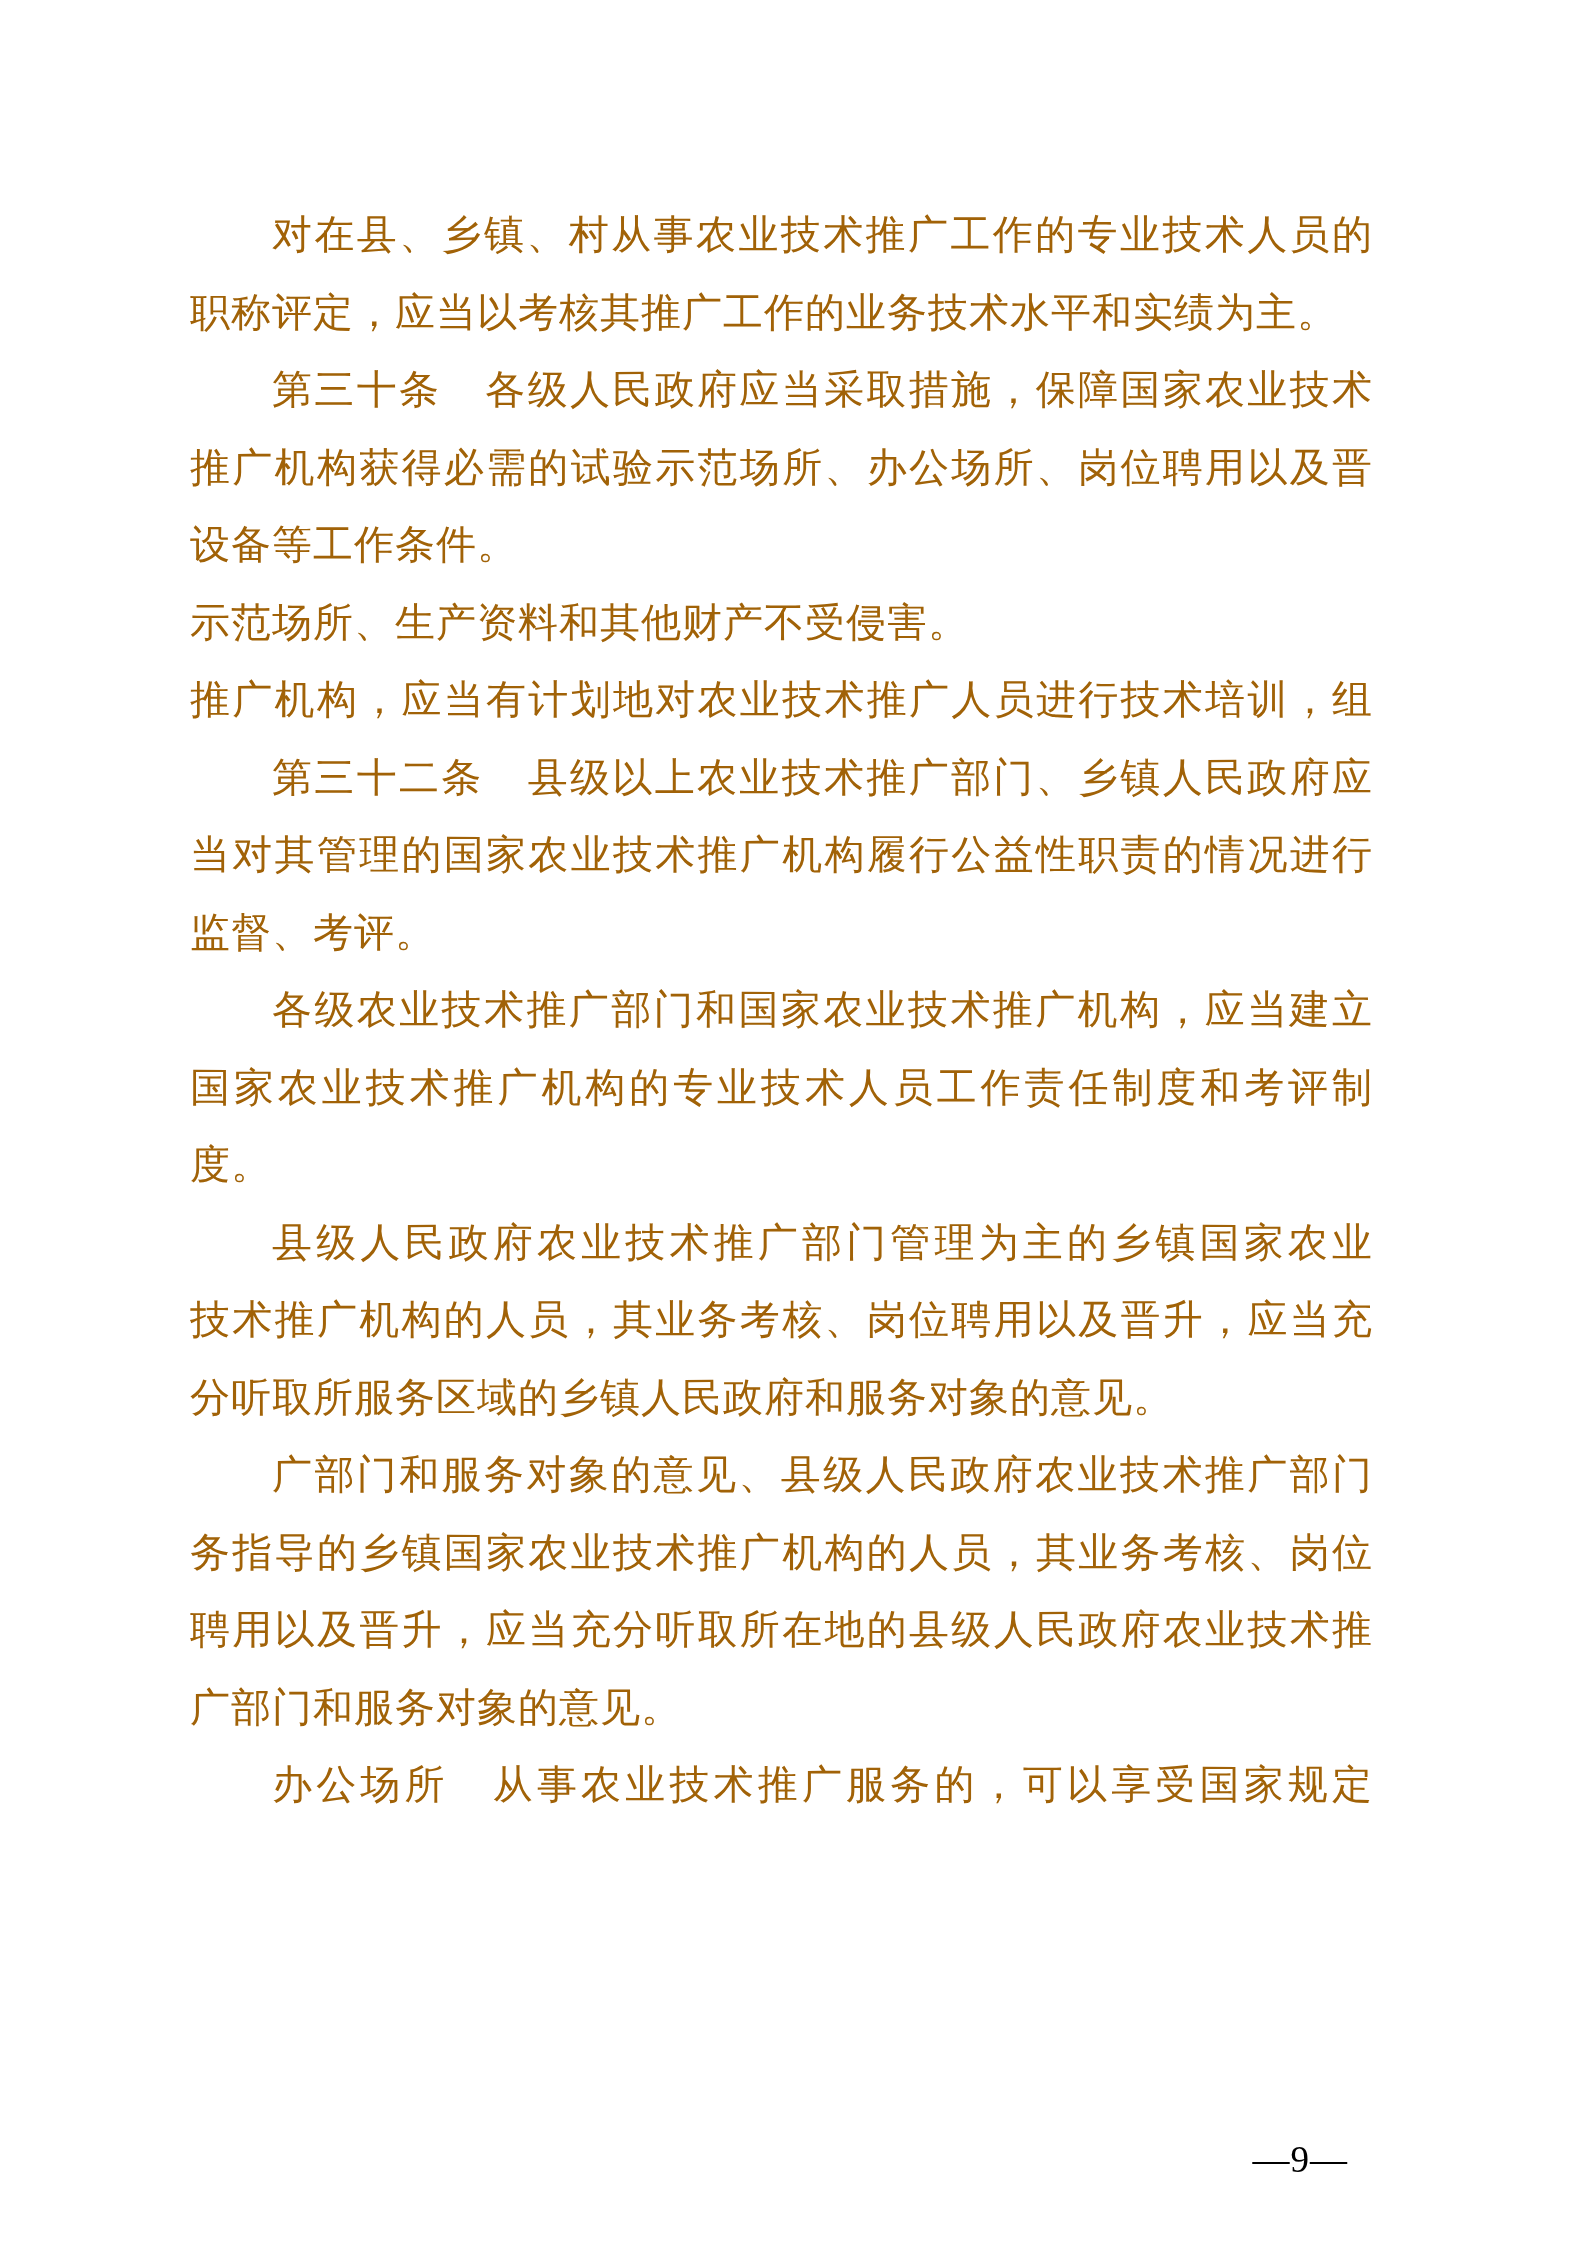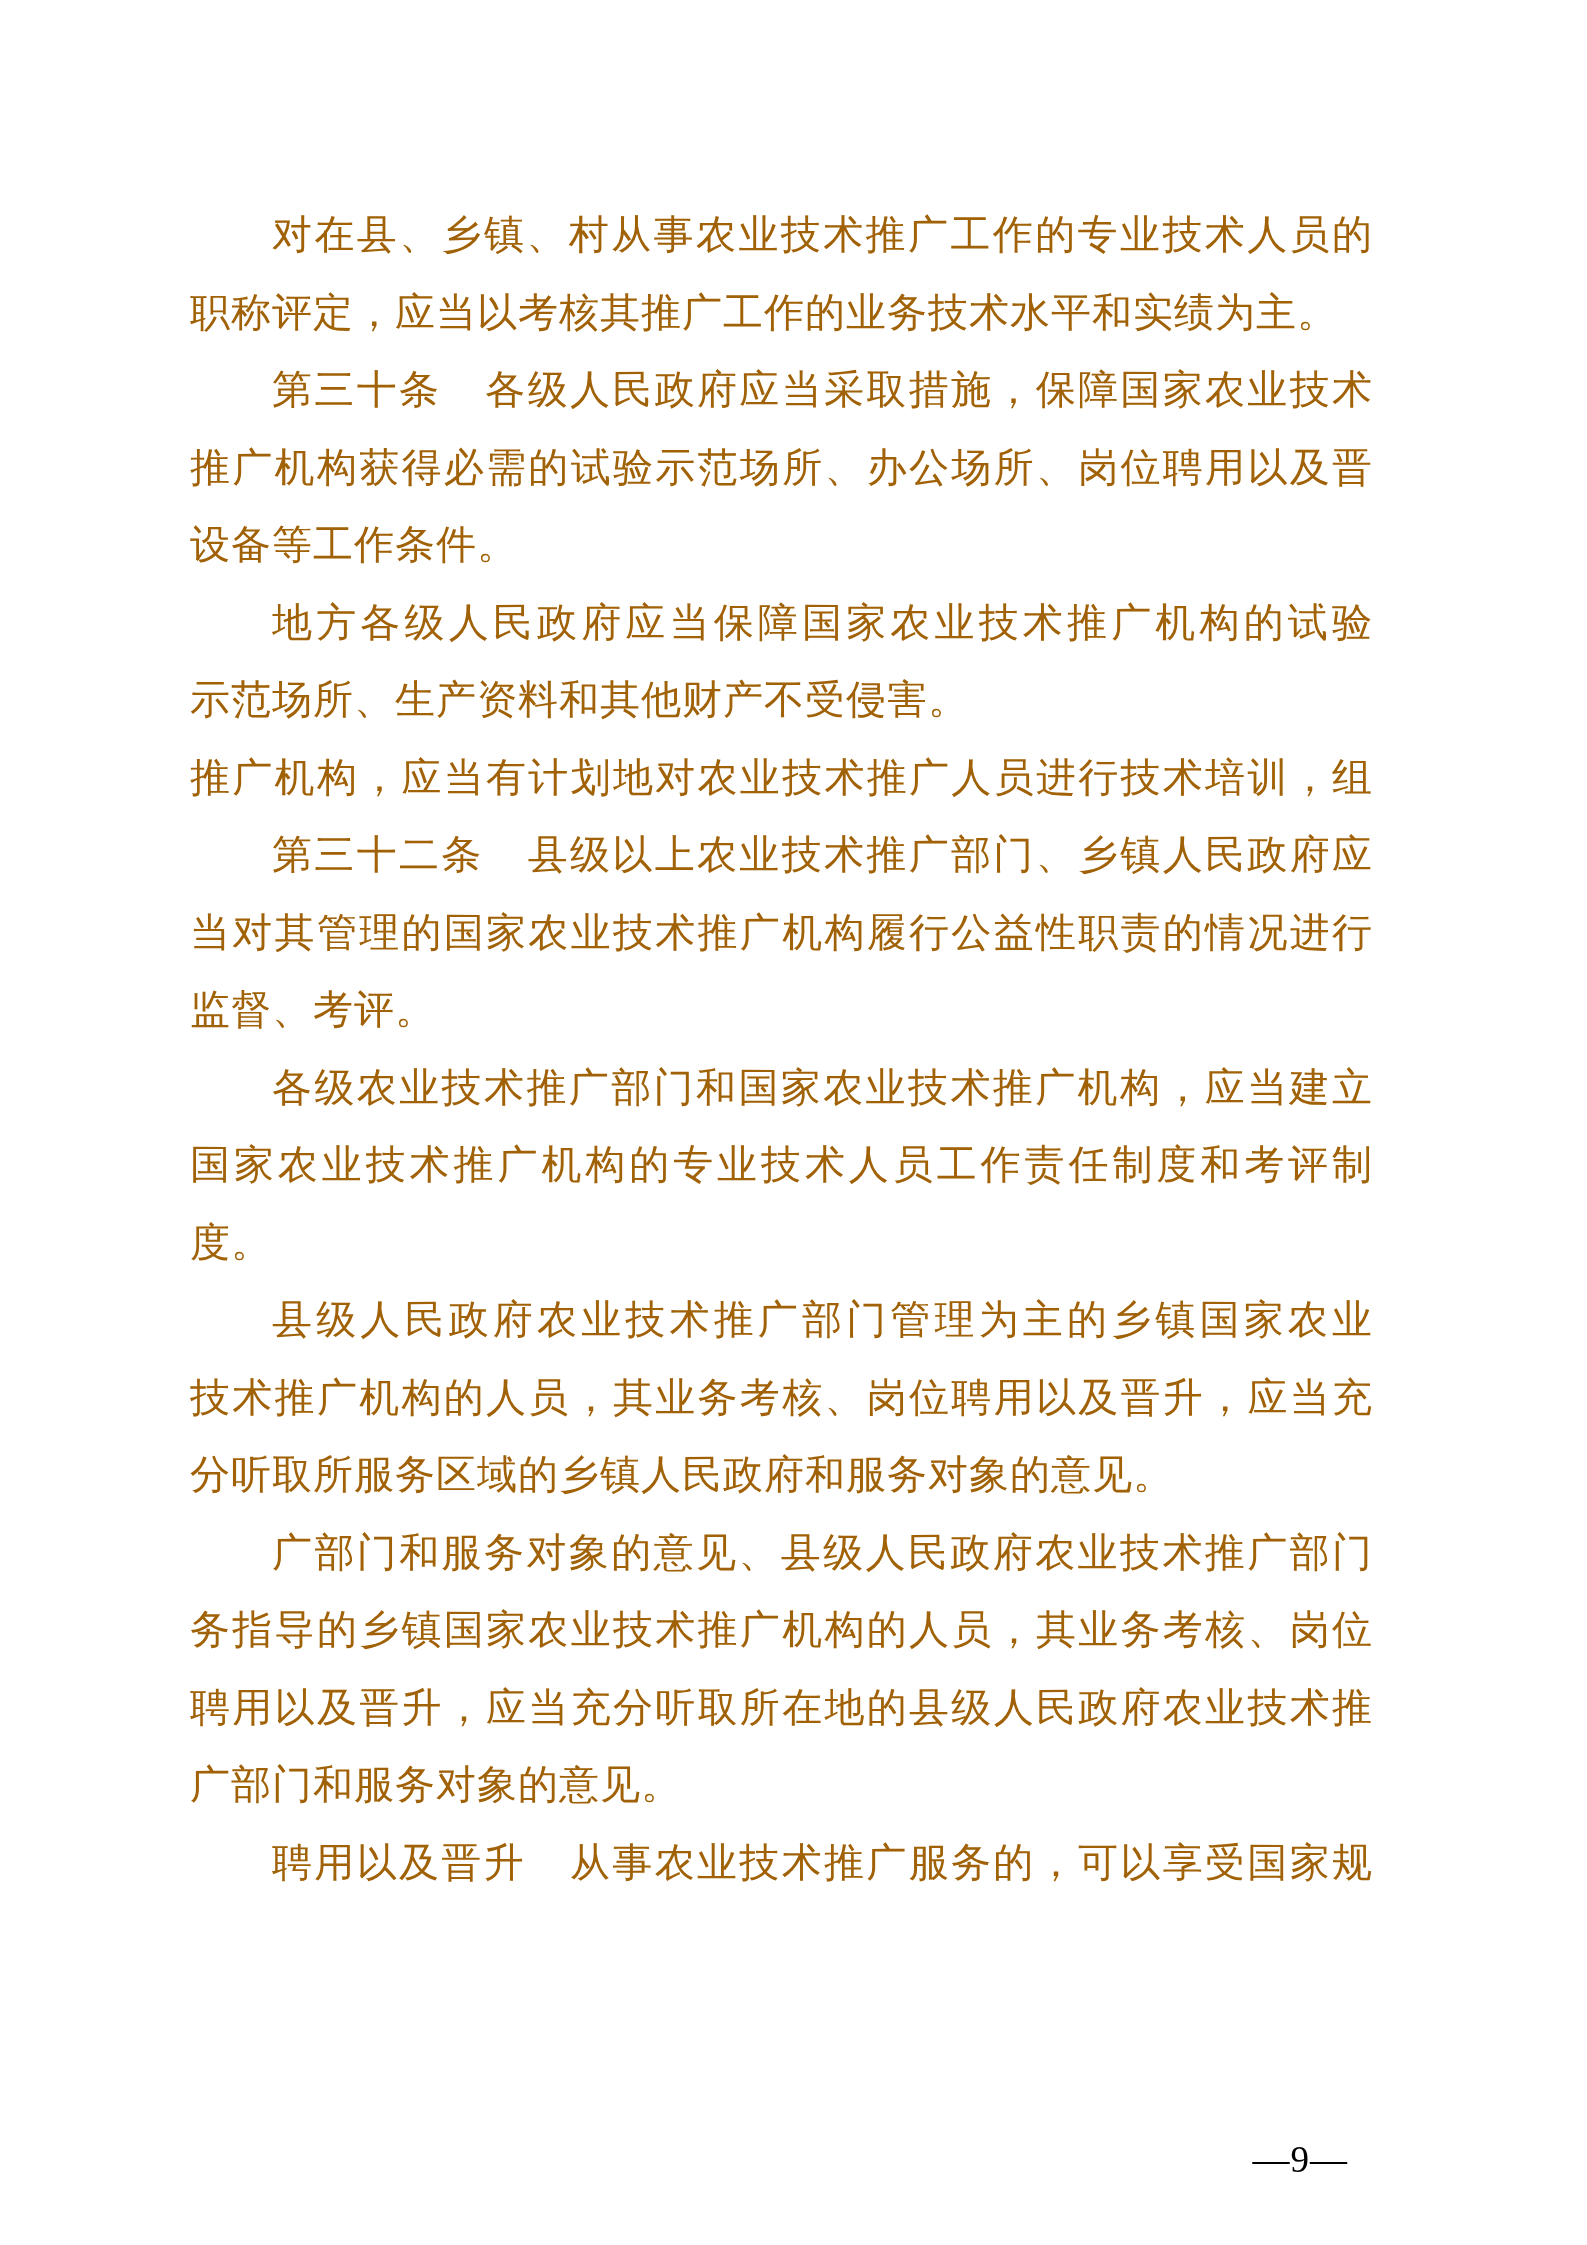--- a/index.html
+++ b/index.html
@@ -62,21 +62,20 @@
   <div class="line justify indent"><span class="text">对在县、乡镇、村从事农业技术推广工作的专业技术人员的</span></div>
 
   <div class="line"><span class="text">职称评定，应当以考核其推广工作的业务技术水平和实绩为主。</span></div>
 
   <div class="line justify indent"><span class="label">第三十条</span><span class="text">各级人民政府应当采取措施，保障国家农业技术</span></div>
 
   <div class="line justify"><span class="text">推广机构获得必需的试验示范场所、办公场所、岗位聘用以及晋升</span></div>
 
   <div class="line"><span class="text">设备等工作条件。</span></div>
 
-  <div class="line justify indent"><span class="text">地方各级人民政府应当保障国家农业技术推广机构的试验</span></div>
 
   <div class="line"><span class="text">示范场所、生产资料和其他财产不受侵害。</span></div>
 
 
   <div class="line justify"><span class="text">推广机构，应当有计划地对农业技术推广人员进行技术培训，组</span></div>
 
 
   <div class="line justify indent"><span class="label">第三十二条</span><span class="text">县级以上农业技术推广部门、乡镇人民政府应</span></div>
 
   <div class="line justify"><span class="text">当对其管理的国家农业技术推广机构履行公益性职责的情况进行</span></div>
@@ -96,18 +95,18 @@
   <div class="line"><span class="text">分听取所服务区域的乡镇人民政府和服务对象的意见。</span></div>
 
   <div class="line justify indent"><span class="text">广部门和服务对象的意见、县级人民政府农业技术推广部门业</span></div>
 
   <div class="line justify"><span class="text">务指导的乡镇国家农业技术推广机构的人员，其业务考核、岗位</span></div>
 
   <div class="line justify"><span class="text">聘用以及晋升，应当充分听取所在地的县级人民政府农业技术推</span></div>
 
   <div class="line"><span class="text">广部门和服务对象的意见。</span></div>
 
-  <div class="line justify indent"><span class="label">聘用以及晋升</span><span class="text">从事农业技术推广服务的，可以享受国家规定</span></div>
+  <div class="line justify indent"><span class="label">办公场所</span><span class="text">从事农业技术推广服务的，可以享受国家规定</span></div>
 </div>
 
   <div class="page-number">—9—</div>
 
 </div>
 
 </body></html>

